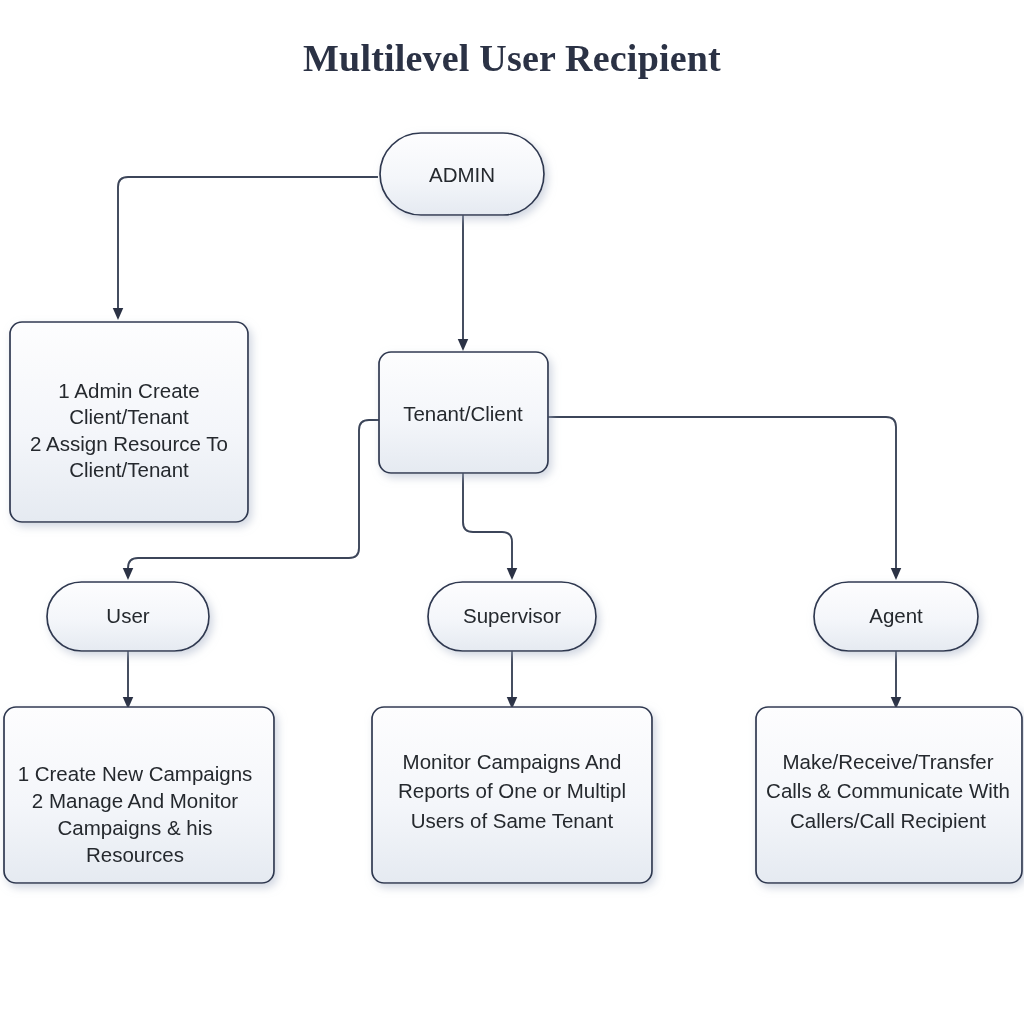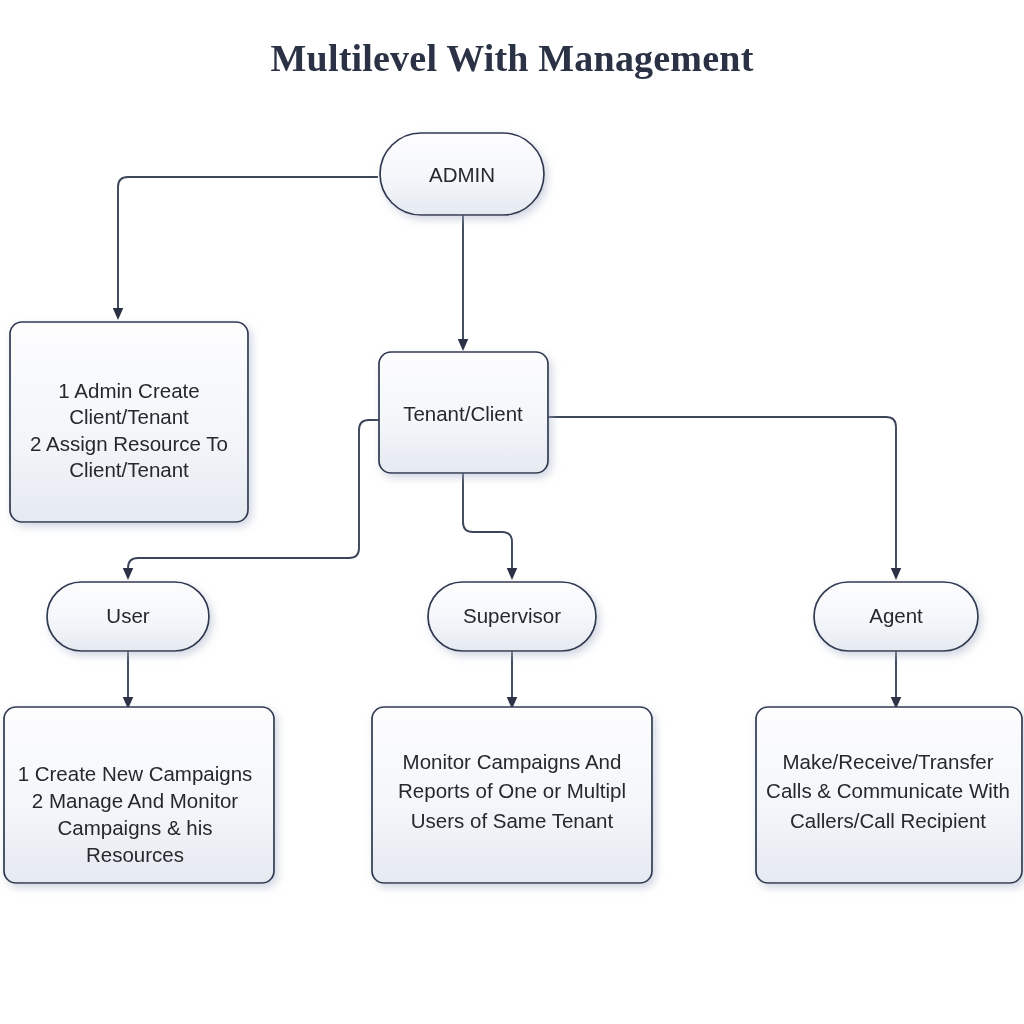--- a/index.html
+++ b/index.html
@@ -55,21 +55,21 @@
     fill: none;
     stroke: #3c4559;
     stroke-width: 1.9px;
   }
 </style>
 </head>
 <body>
 
 <div id="stage">
 
-  <div id="diagram-title">Multilevel With Management</div>
+  <div id="diagram-title">Multilevel User Recipient</div>
 
   <svg id="flow" viewBox="0 0 1024 1024">
     <defs>
       <linearGradient id="nodeGrad" x1="0" y1="0" x2="0" y2="1">
         <stop offset="0%" stop-color="#fdfdfe"></stop>
         <stop offset="55%" stop-color="#f4f6fa"></stop>
         <stop offset="100%" stop-color="#e5eaf1"></stop>
       </linearGradient>
       <filter id="softShadow" x="-30%" y="-30%" width="170%" height="170%">
         <feDropShadow dx="3" dy="4" stdDeviation="4" flood-color="#aab6c9" flood-opacity="0.55"></feDropShadow>

